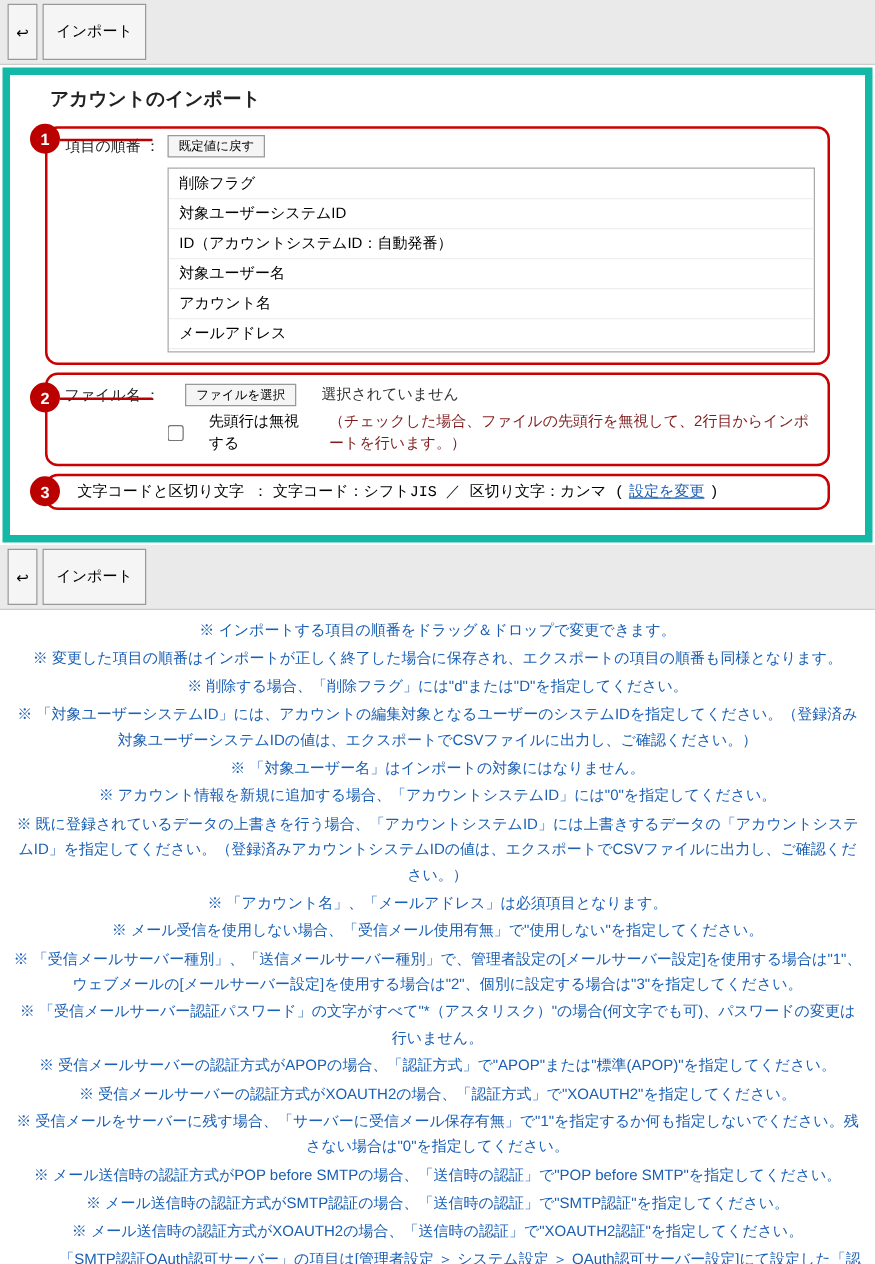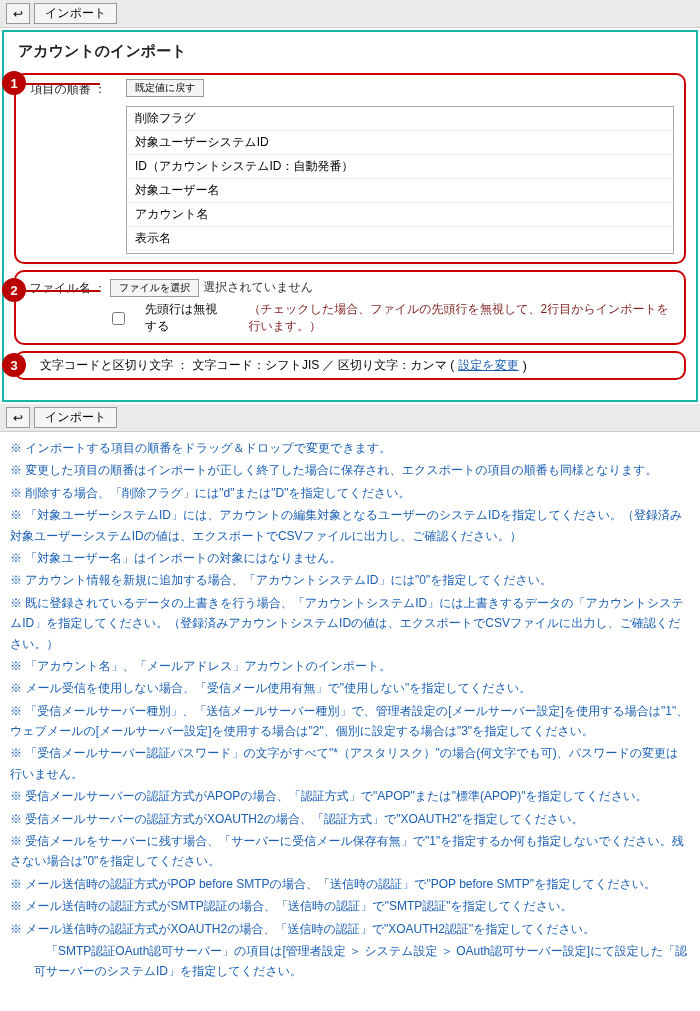--- a/index.html
+++ b/index.html
@@ -1,38 +1,38 @@
 <!DOCTYPE html>
 <html><head>
 <meta charset="utf-8">
 <style>
 * { box-sizing: border-box; margin: 0; padding: 0; }
 body { font-family: "MS PGothic", Meiryo, sans-serif; font-size: 12px; background: #fff; width: 700px; }
 .toolbar { background: #eaeaea; padding: 3px 6px; border-bottom: 1px solid #ccc; display: flex; gap: 4px; }
-.tbtn { background: #f5f5f5; border: 1px solid #999; padding: 1px 10px; font-size: 12px; cursor: pointer; }
+.tbtn { background: #f5f5f5; border: 1px solid #999; padding: 13px 10px; font-size: 12px; cursor: pointer; }
 .backbtn { padding: 1px 6px; }
-.panel { border: 2px solid #14b8a6; margin: 2px; padding: 8px 10px 14px; position: relative; }
+.panel { border: 6px solid #14b8a6; margin: 2px; padding: 8px 28px 14px; position: relative; }
 .panel-title { font-size: 15px; font-weight: bold; color: #222; margin: 2px 0 12px 4px; }
 .section { border: 2px solid #c00; border-radius: 10px; padding: 6px 10px 8px; margin: 6px 0; position: relative; }
 .bubble { position: absolute; left: -14px; width: 24px; height: 24px; background: #b00; border-radius: 50%; color: #fff; font-weight: bold; display: flex; align-items: center; justify-content: center; font-size: 13px; }
 .connector { position: absolute; height: 2px; background: #b00; }
-.row { display: flex; align-items: flex-start; gap: 20px; }
+.row { display: flex; align-items: center; gap: 6px; }
 .label { width: 80px; text-align: right; font-size: 12px; padding-top: 2px; color: #222; }
 .listbox { flex: 1; border: 1px solid #aaa; height: 148px; overflow-y: scroll; margin-top: 4px; }
 .listbox .item { padding: 3px 8px; border-bottom: 1px solid #eee; font-size: 12px; }
 .btn-small { background: #f5f5f5; border: 1px solid #999; padding: 1px 8px; font-size: 10px; cursor: pointer; }
-.file-row { display: flex; align-items: center; gap: 4px; flex-wrap: wrap; }
+.file-row { display: flex; align-items: center; gap: 20px; flex-wrap: wrap; }
 .nofile { color: #333; }
 .checkbox-row { margin-top: 4px; margin-left: 86px; display: flex; align-items: center; gap: 20px; }
 .redtxt { color: #7f1d1d; }
 .sec3 { display: flex; align-items: center; gap: 4px; font-size: 12px; }
 .linklike { color: #1a5fb4; text-decoration: underline; cursor: pointer; }
 
 .notes { padding: 6px 10px; }
-.notes p { color: #1a5fb4; font-size: 12px; line-height: 1.7; margin-bottom: 2px; }
+.notes p { color: #1a5fb4; font-size: 12px; line-height: 1.7; margin-bottom: 2px; text-align: center; }
 .indent { padding-left: 24px; }
 </style>
 </head>
 <body>
 
 <div class="toolbar">
   <button class="tbtn backbtn">↩</button>
   <button class="tbtn">インポート</button>
 </div>
 
@@ -47,20 +47,21 @@
       <button class="btn-small">既定値に戻す</button>
     </div>
     <div class="row" style="margin-top:4px;">
       <div class="label"></div>
       <div class="listbox" id="listbox">
           <div class="item">削除フラグ</div>
           <div class="item">対象ユーザーシステムID</div>
           <div class="item">ID（アカウントシステムID：自動発番）</div>
           <div class="item">対象ユーザー名</div>
           <div class="item">アカウント名</div>
+          <div class="item">メールアドレス</div>
           <div class="item">表示名</div>
         </div>
     </div>
   </div>
 
   <div class="section">
     <div class="bubble" style="top:6px;">2</div>
     <div class="connector" style="top:18px; left:10px; width:74px;"></div>
     <div class="row file-row">
       <div class="label">ファイル名 ：</div>
@@ -69,21 +70,21 @@
     </div>
     <div class="checkbox-row">
       <input type="checkbox" style="">
       <span>先頭行は無視する</span>
       <span class="redtxt">（チェックした場合、ファイルの先頭行を無視して、2行目からインポートを行います。）</span>
     </div>
   </div>
 
   <div class="section" style="padding:4px 10px;">
     <div class="bubble" style="top:0px;">3</div>
-    <div class="sec3" style="margin-left:14px;">
+    <div class="sec3" style="margin-left:14px;font-family:Liberation Mono, monospace;">
       <span>文字コードと区切り文字 ：</span>
       <span>文字コード：シフトJIS ／ 区切り文字：カンマ (</span>
         <span class="linklike">設定を変更</span>
         <span>)</span>
     </div>
   </div>
 </div>
 
 <div class="toolbar">
   <button class="tbtn backbtn">↩</button>
@@ -91,21 +92,21 @@
 </div>
 
 <div class="notes" id="notes">
     <p>※ インポートする項目の順番をドラッグ＆ドロップで変更できます。</p>
     <p>※ 変更した項目の順番はインポートが正しく終了した場合に保存され、エクスポートの項目の順番も同様となります。</p>
     <p>※ 削除する場合、「削除フラグ」には"d"または"D"を指定してください。</p>
     <p>※ 「対象ユーザーシステムID」には、アカウントの編集対象となるユーザーのシステムIDを指定してください。（登録済み対象ユーザーシステムIDの値は、エクスポートでCSVファイルに出力し、ご確認ください。）</p>
     <p>※ 「対象ユーザー名」はインポートの対象にはなりません。</p>
     <p>※ アカウント情報を新規に追加する場合、「アカウントシステムID」には"0"を指定してください。</p>
     <p>※ 既に登録されているデータの上書きを行う場合、「アカウントシステムID」には上書きするデータの「アカウントシステムID」を指定してください。（登録済みアカウントシステムIDの値は、エクスポートでCSVファイルに出力し、ご確認ください。）</p>
-    <p>※ 「アカウント名」、「メールアドレス」アカウントのインポート。</p>
+    <p>※ 「アカウント名」、「メールアドレス」は必須項目となります。</p>
     <p>※ メール受信を使用しない場合、「受信メール使用有無」で"使用しない"を指定してください。</p>
     <p>※ 「受信メールサーバー種別」、「送信メールサーバー種別」で、管理者設定の[メールサーバー設定]を使用する場合は"1"、ウェブメールの[メールサーバー設定]を使用する場合は"2"、個別に設定する場合は"3"を指定してください。</p>
     <p>※ 「受信メールサーバー認証パスワード」の文字がすべて"*（アスタリスク）"の場合(何文字でも可)、パスワードの変更は行いません。</p>
     <p>※ 受信メールサーバーの認証方式がAPOPの場合、「認証方式」で"APOP"または"標準(APOP)"を指定してください。</p>
     <p>※ 受信メールサーバーの認証方式がXOAUTH2の場合、「認証方式」で"XOAUTH2"を指定してください。</p>
     <p>※ 受信メールをサーバーに残す場合、「サーバーに受信メール保存有無」で"1"を指定するか何も指定しないでください。残さない場合は"0"を指定してください。</p>
     <p>※ メール送信時の認証方式がPOP before SMTPの場合、「送信時の認証」で"POP before SMTP"を指定してください。</p>
     <p>※ メール送信時の認証方式がSMTP認証の場合、「送信時の認証」で"SMTP認証"を指定してください。</p>
     <p>※ メール送信時の認証方式がXOAUTH2の場合、「送信時の認証」で"XOAUTH2認証"を指定してください。</p>
     <p class="indent">　「SMTP認証OAuth認可サーバー」の項目は[管理者設定 ＞ システム設定 ＞ OAuth認可サーバー設定]にて設定した「認可サーバーのシステムID」を指定してください。</p>

